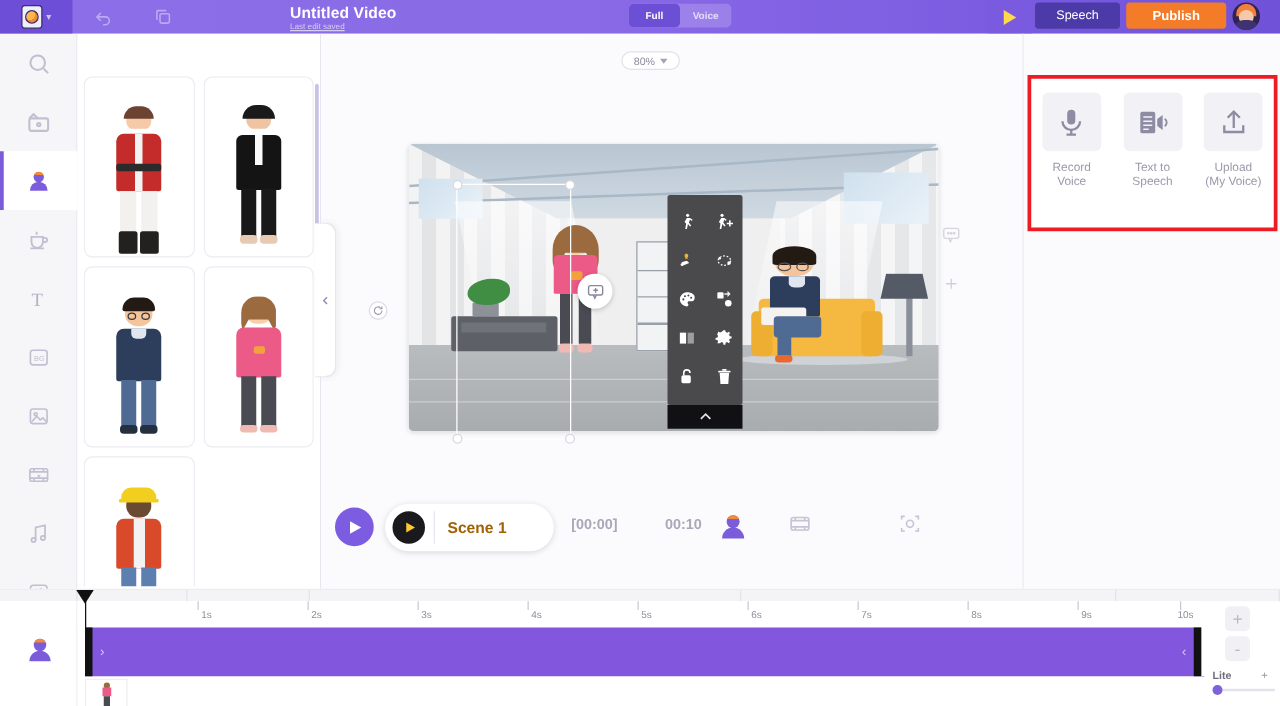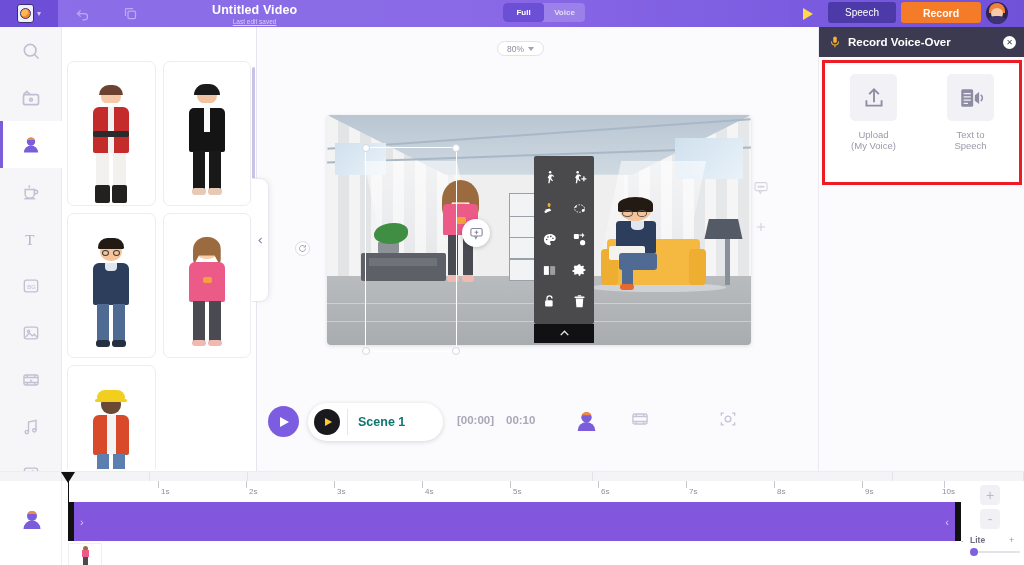--- a/index.html
+++ b/index.html
@@ -32,21 +32,21 @@
     border:1.5px solid #3a2f6b;
   }
   .logo-caret { color: #cfc4f2; font-size: 8px; line-height: 1; }
 
   .tb-icon {
     width: 48px; height: 27px; display: flex; align-items: center; justify-content: center;
     opacity: .42;
   }
   .tb-icon svg { width: 15px; height: 15px; }
 
-  .doc-title-wrap { margin-left: 58px; display: flex; flex-direction: column; align-items: center; }
+  .doc-title-wrap { margin-left: 78px; display: flex; flex-direction: column; }
   .doc-title { color: #ffffff; font-size: 12.5px; font-weight: bold; letter-spacing: .1px; }
   .doc-sub { color: #d9cdf6; font-size: 6.5px; text-decoration: underline; margin-top: 1px; }
 
   .mode-toggle {
     position: absolute; left: 503px; top: 3px;
     width: 82px; height: 19px; border-radius: 4px;
     background: rgba(255,255,255,.18); display: flex; overflow: hidden;
   }
   .mode-seg {
     flex: 1; display: flex; align-items: center; justify-content: center;
@@ -240,21 +240,21 @@
   .scene-pill {
     position: absolute; left: 51px; top: 8px; width: 135px; height: 38px; border-radius: 19px;
     background: #fff; box-shadow: 0 1px 5px rgba(0,0,0,.15); display: flex; align-items: center;
   }
   .scene-pill .sp-play {
     width: 26px; height: 26px; border-radius: 50%; background: #1a1a1e; margin-left: 6px;
     display: flex; align-items: center; justify-content: center;
   }
   .scene-pill .sp-play .tri{width:0;height:0;border-left:7px solid #ffc933;border-top:4.5px solid transparent;border-bottom:4.5px solid transparent;margin-left:2px;}
   .scene-pill .sp-div { width:1px; height:26px; background:#e6e6ec; margin-left: 7px; }
-  .scene-pill .sp-label { font-size: 12.5px; font-weight: bold; color: #0f766e; margin-left: 10px; }
+  .scene-pill .sp-label { font-size: 12.5px; font-weight: bold; color: #a16207; margin-left: 10px; }
   .tcode { position: absolute; top: 19px; font-size: 11.5px; color: #a9a7b8; font-weight: bold; }
   .sb-icon { position: absolute; top: 14px; display: flex; align-items: center; justify-content: center; }
 
   
   .rpanel {
     position: absolute; left: 818px; top: 27px; width: 206px; height: 444px;
     background: #fbfbfd; border-left: 1px solid #ebebf1;
   }
   .rp-head {
     position: absolute; left: 0; top: 0; width: 206px; height: 30px;
@@ -332,21 +332,21 @@
       <div class="doc-sub">Last edit saved</div>
     </div>
     <div class="mode-toggle">
       <div class="mode-seg active">Full</div>
       <div class="mode-seg">Voice</div>
     </div>
     <div class="play-top">
       <div class="tri"></div>
     </div>
     <div class="btn-share">Speech</div>
-    <div class="btn-publish">Record</div>
+    <div class="btn-publish">Publish</div>
     <div class="avatar-top">
       <div class="hair"></div>
       <div class="face"></div>
       <div class="body"></div>
     </div>
   </div>
 
   <div class="rail">
     <div class="rail-item">
       <svg viewBox="0 0 24 24" fill="none" stroke="#c2bfd2" stroke-width="2">
@@ -688,21 +688,21 @@
       <div class="tri"></div>
     </div>
     <div class="scene-pill">
       <div class="sp-play">
         <div class="tri"></div>
       </div>
       <div class="sp-div"></div>
       <div class="sp-label">Scene 1</div>
     </div>
     <div class="tcode" style="left:200px">[00:00]</div>
-    <div class="tcode" style="left:249px">00:10</div>
+    <div class="tcode" style="left:275px">00:10</div>
     <div class="sb-icon" style="left:317px">
       <svg viewBox="0 0 24 24" width="25" height="25">
           <path d="M12 3a5 5 0 015 5 5 5 0 01-10 0 5 5 0 015-5z" fill="#7b5cdb"></path>
           <path d="M12 3a5 5 0 014.6 3H7.4A5 5 0 0112 3z" fill="#f08a3c"></path>
           <path d="M3.5 21a8.5 8.5 0 0117 0z" fill="#7b5cdb"></path>
         </svg>
     </div>
     <div class="sb-icon" style="left:373px">
       <svg viewBox="0 0 24 24" width="20" height="20" fill="none" stroke="#c6c4d6" stroke-width="1.6">
           <rect x="3.5" y="6" width="17" height="12" rx="2"></rect>
@@ -711,61 +711,61 @@
     </div>
     <div class="sb-icon" style="left:461px">
       <svg viewBox="0 0 24 24" width="20" height="20" fill="none" stroke="#c6c4d6" stroke-width="1.6">
           <path d="M4 8V5h3M20 8V5h-3M4 16v3h3M20 16v3h-3"></path>
           <circle cx="12" cy="12" r="3.4"></circle>
         </svg>
     </div>
   </div>
 
   <div class="rpanel">
-    <div class="rp-head">
-      <div style="margin-left:9px;display:flex;align-items:center;">
-        <svg viewBox="0 0 24 24" width="14" height="14">
-            <rect x="9" y="2.5" width="6" height="11" rx="3" fill="#f2b233"></rect>
-            <path d="M6 11a6 6 0 0012 0" fill="none" stroke="#f2b233" stroke-width="1.8"></path>
-            <path d="M12 17v4" stroke="#f2b233" stroke-width="1.8"></path>
-          </svg>
-      </div>
-      <div class="rp-title">Record Voice-Over</div>
-      <div class="rp-close">
-          <span>✕</span>
-        </div>
-    </div>
 
     <div class="rp-highlight">
       <div class="vo-grid">
         <div class="vo-item">
           <div class="vo-tile">
             <svg viewBox="0 0 24 24" width="26" height="26" fill="none" stroke="#8e8ca3" stroke-width="1.7">
-                <path d="M12 16V4"></path>
-                <path d="M7.5 8.5L12 4l4.5 4.5"></path>
-                <path d="M5 14v5h14v-5"></path>
+                <rect x="9" y="2.5" width="6" height="11" rx="3" fill="#8e8ca3" stroke="none"></rect>
+                <path d="M5.5 11a6.5 6.5 0 0013 0"></path>
+                <path d="M12 17.5V21M8.5 21h7"></path>
               </svg>
           </div>
           <div class="vo-label">
-            <div>Upload</div>
-            <div>(My Voice)</div>
+            <div>Record</div>
+            <div>Voice</div>
           </div>
         </div>
         <div class="vo-item">
           <div class="vo-tile">
             <svg viewBox="0 0 24 24" width="26" height="26">
                 <rect x="3" y="4" width="11" height="16" rx="1.4" fill="#8e8ca3"></rect>
                 <path d="M5.2 8h6.6M5.2 11h6.6M5.2 14h6.6M5.2 17h4" stroke="#f2f2f6" stroke-width="1.1"></path>
                 <path d="M15.5 9.5l4-3v11l-4-3z" fill="#8e8ca3"></path>
                 <path d="M21 9.2a3.4 3.4 0 010 5.6" fill="none" stroke="#8e8ca3" stroke-width="1.4"></path>
               </svg>
           </div>
           <div class="vo-label">
             <div>Text to</div>
             <div>Speech</div>
+          </div>
+        </div>
+        <div class="vo-item">
+          <div class="vo-tile">
+            <svg viewBox="0 0 24 24" width="26" height="26" fill="none" stroke="#8e8ca3" stroke-width="1.7">
+                <path d="M12 16V4"></path>
+                <path d="M7.5 8.5L12 4l4.5 4.5"></path>
+                <path d="M5 14v5h14v-5"></path>
+              </svg>
+          </div>
+          <div class="vo-label">
+            <div>Upload</div>
+            <div>(My Voice)</div>
           </div>
         </div>
       </div>
     </div>
   </div>
 
   <div class="timeline">
     <div class="tl-strip">
       <div class="seg" style="left:0;width:62px;"></div>
       <div class="seg" style="left:62px;width:88px;"></div>

